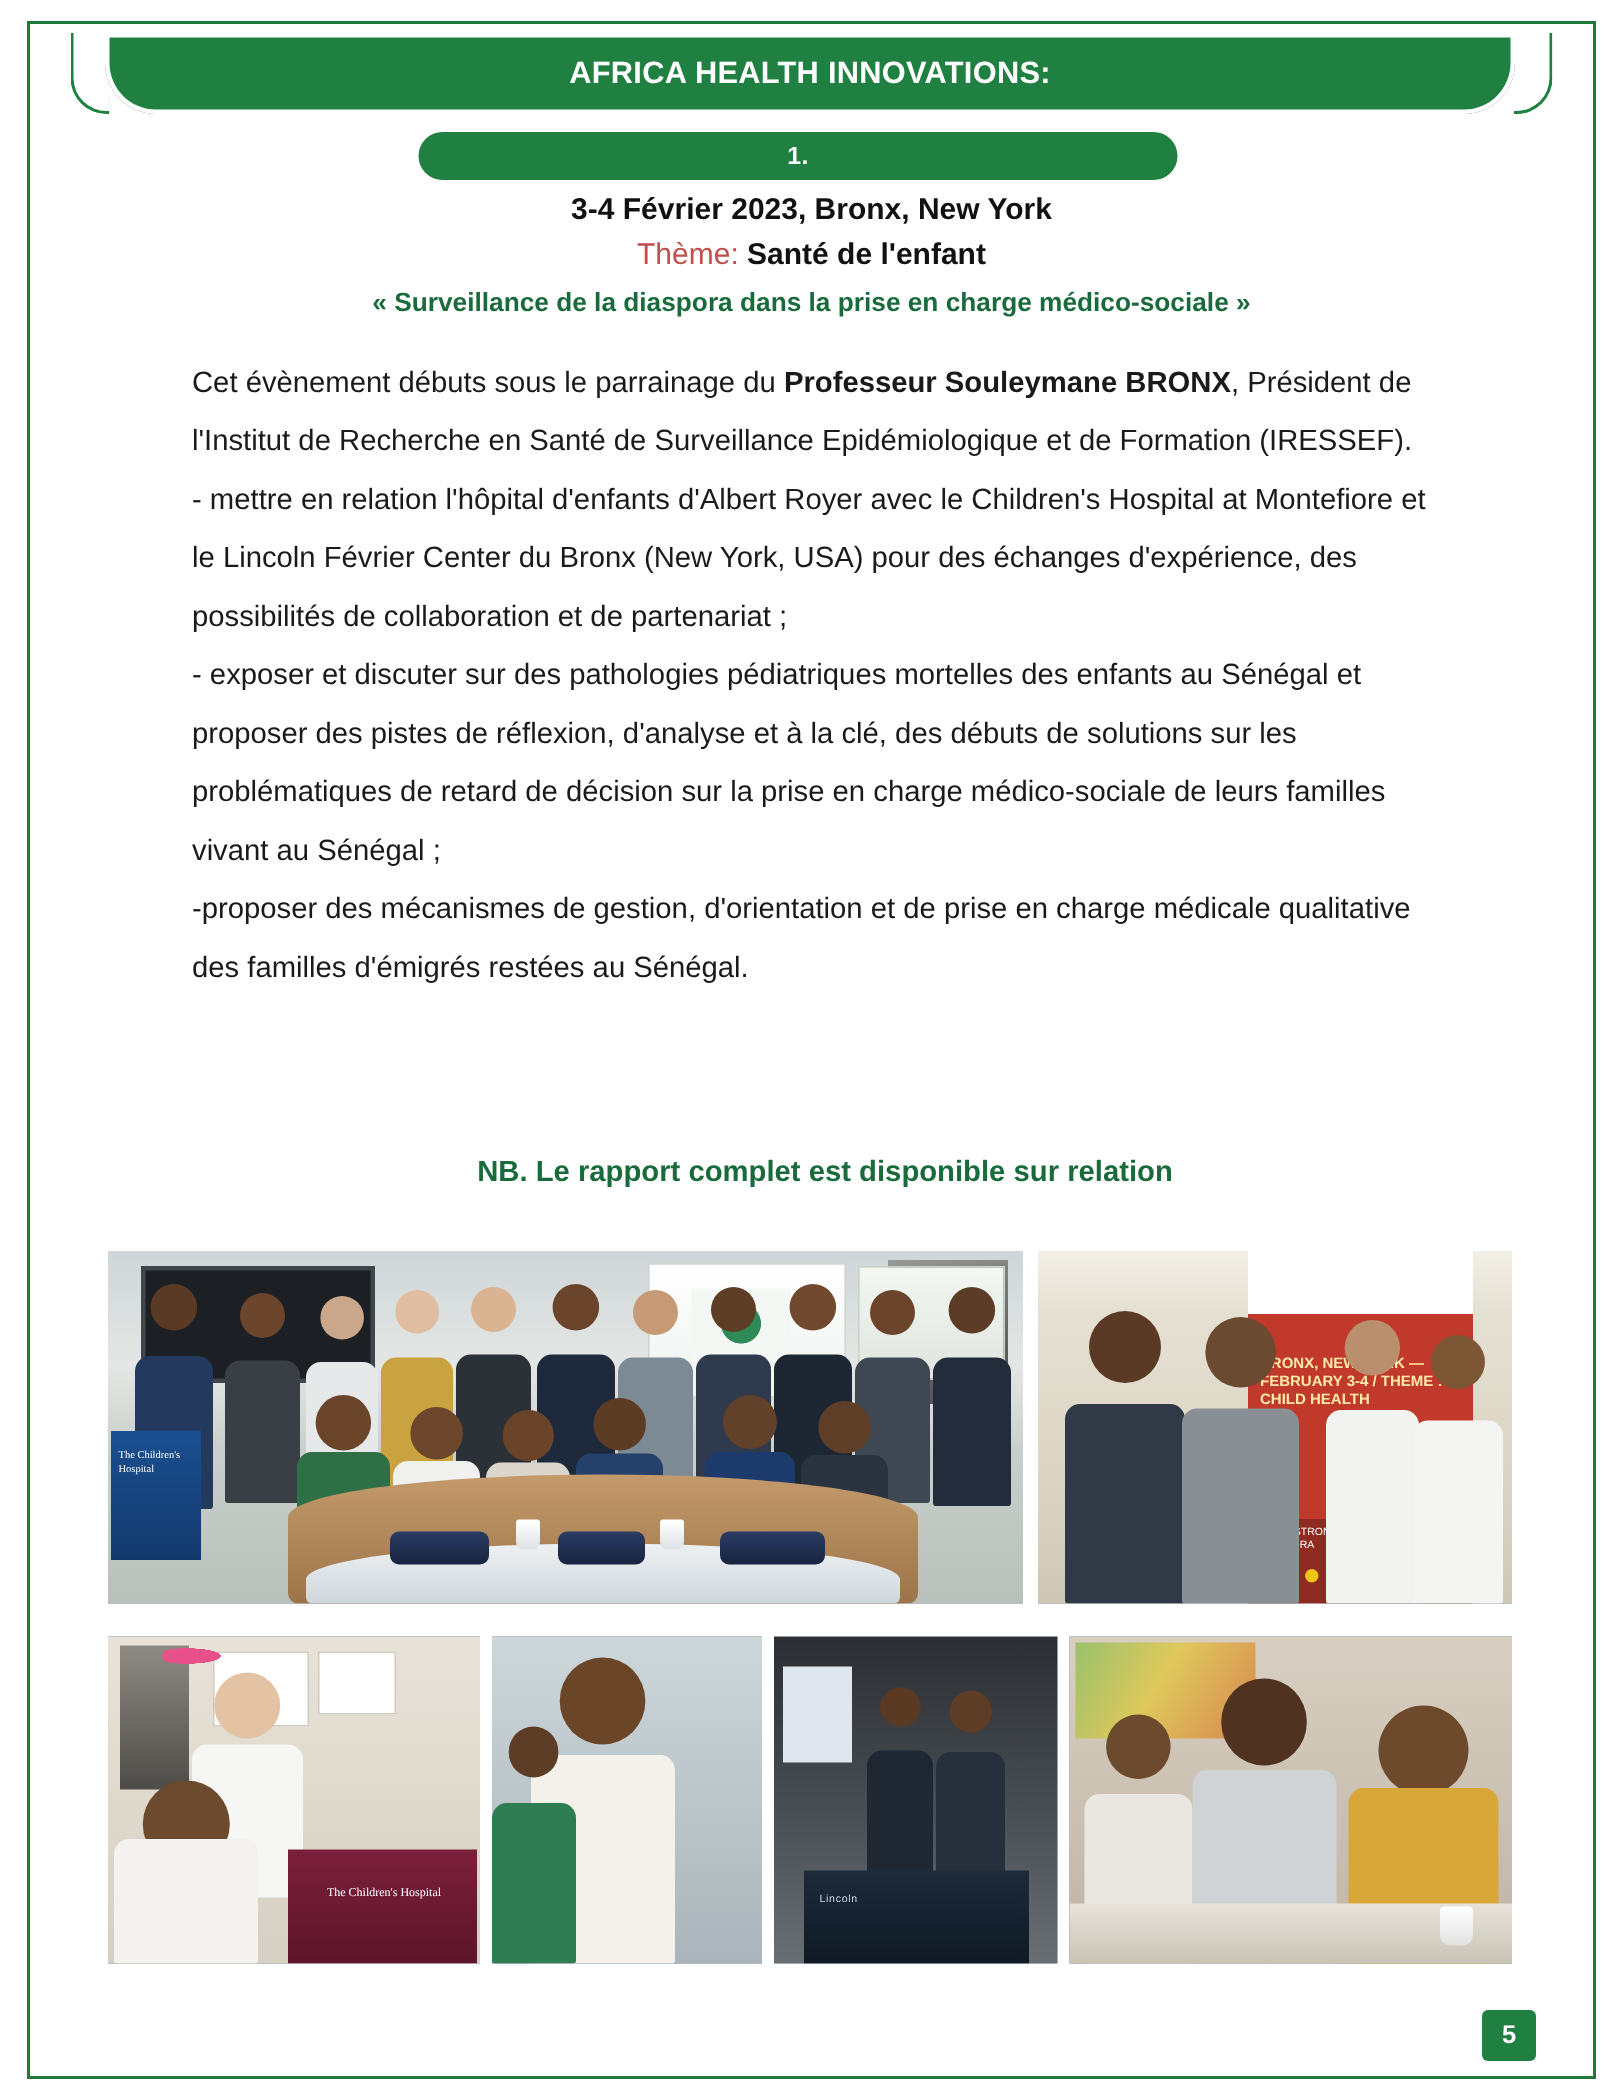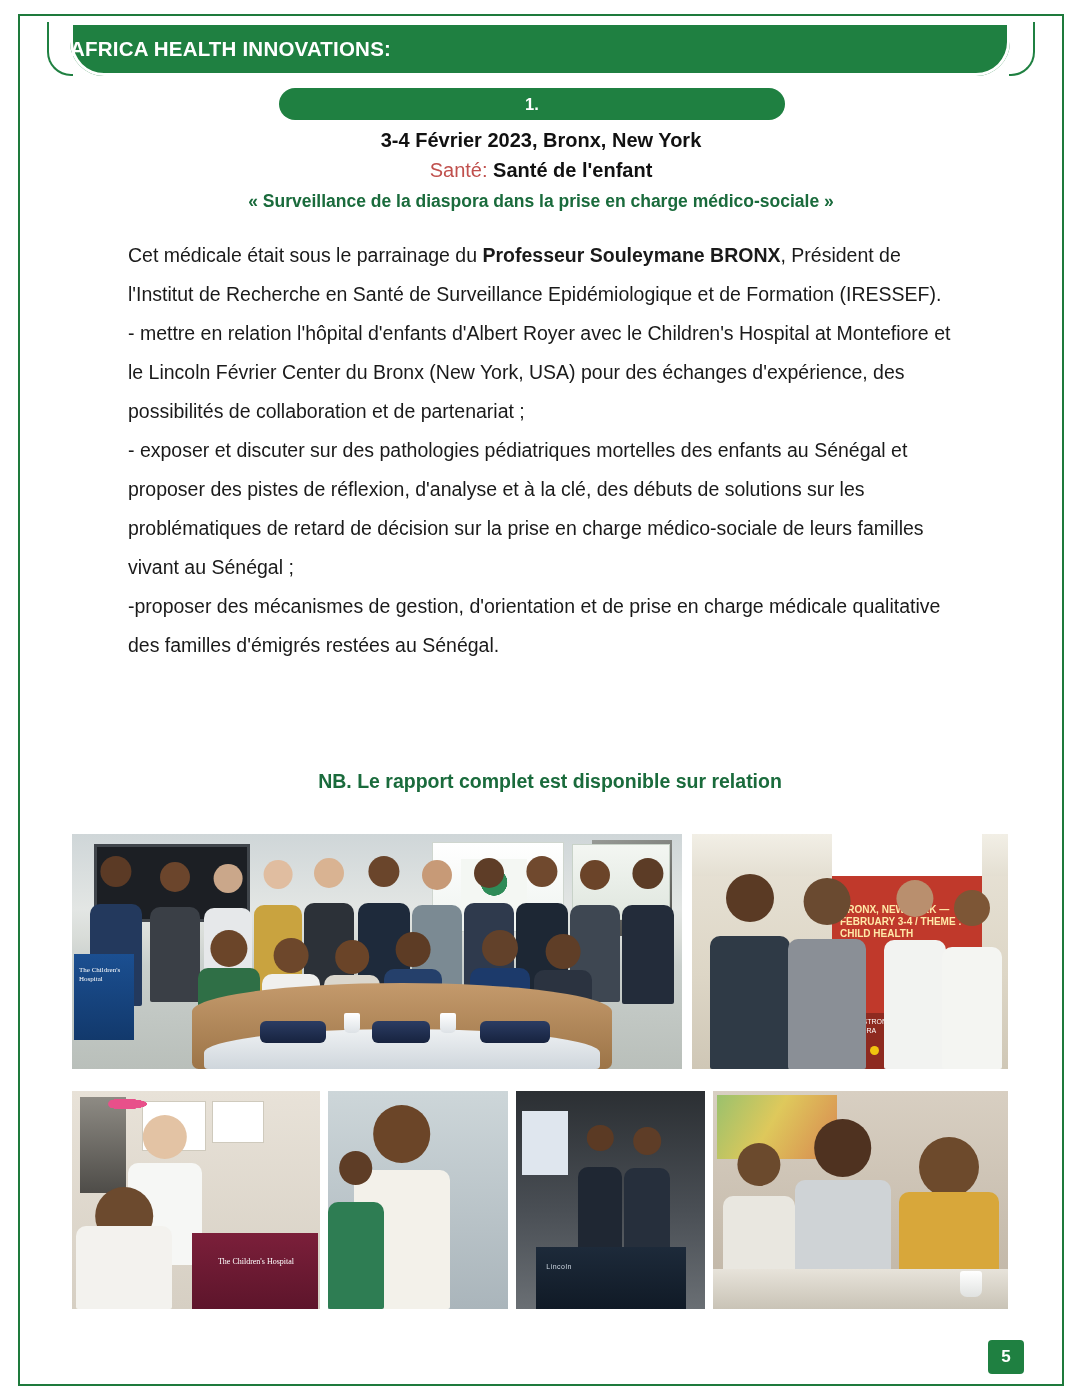--- a/index.html
+++ b/index.html
@@ -31,20 +31,21 @@
   .header-banner {
     position: absolute;
     left: 70px;
     top: 22px;
     width: 940px;
     height: 54px;
     background: #1f8041;
     border-radius: 0 0 34px 34px;
     display: flex;
     align-items: center;
+    justify-content: center;
     box-shadow: 0 0 0 3px #ffffff inset;
   }
   .header-banner .inner {
     display: flex;
     align-items: baseline;
     gap: 7px;
     color: #ffffff;
     font-size: 20.5px;
     white-space: nowrap;
   }
@@ -323,29 +324,29 @@
   </div>
 </div>
 
 <div class="section-pill">
   <span>1.</span>
 </div>
 
 <div class="subhead date-line">3-4 Février 2023, Bronx, New York</div>
 
 <div class="subhead theme-line">
-  <span class="theme-label">Santé:</span>
+  <span class="theme-label">Thème:</span>
   <span class="theme-value">Santé de l'enfant</span>
 </div>
 
 <div class="subhead quote-line">« Surveillance de la diaspora dans la prise en charge médico-sociale »</div>
 
 <div class="body-text">
   <p>
-    <span> Cet médicale était sous le parrainage du </span><b>Professeur Souleymane BRONX</b><span>, Président de l'Institut de Recherche en Santé de Surveillance Epidémiologique et de Formation (IRESSEF).</span>
+    <span> Cet évènement débuts sous le parrainage du </span><b>Professeur Souleymane BRONX</b><span>, Président de l'Institut de Recherche en Santé de Surveillance Epidémiologique et de Formation (IRESSEF).</span>
   </p>
   <p>- mettre en relation l'hôpital d'enfants d'Albert Royer avec le Children's Hospital at Montefiore et le Lincoln Février Center du Bronx (New York, USA) pour des échanges d'expérience, des possibilités de collaboration et de partenariat ;</p>
   <p>- exposer et discuter sur des pathologies pédiatriques mortelles des enfants au Sénégal et proposer des pistes de réflexion, d'analyse et à la clé, des débuts de solutions sur les problématiques de retard de décision sur la prise en charge médico-sociale de leurs familles vivant au Sénégal ;</p>
   <p> -proposer des mécanismes de gestion, d'orientation et de prise en charge médicale qualitative des familles d'émigrés restées au Sénégal.</p>
 </div>
 
 <div class="nb-line">NB. Le rapport complet est disponible sur relation</div>
 
 <div class="photo-row-1">
 

